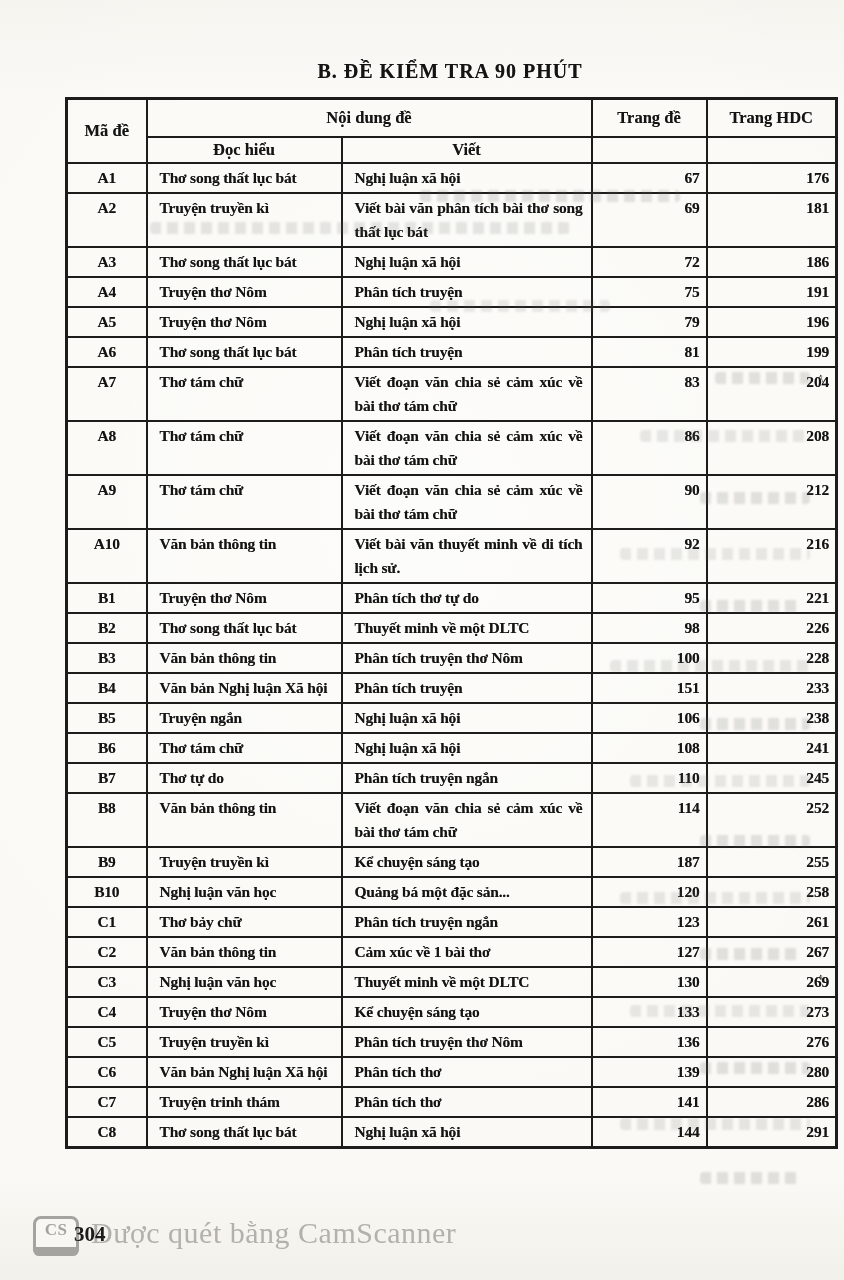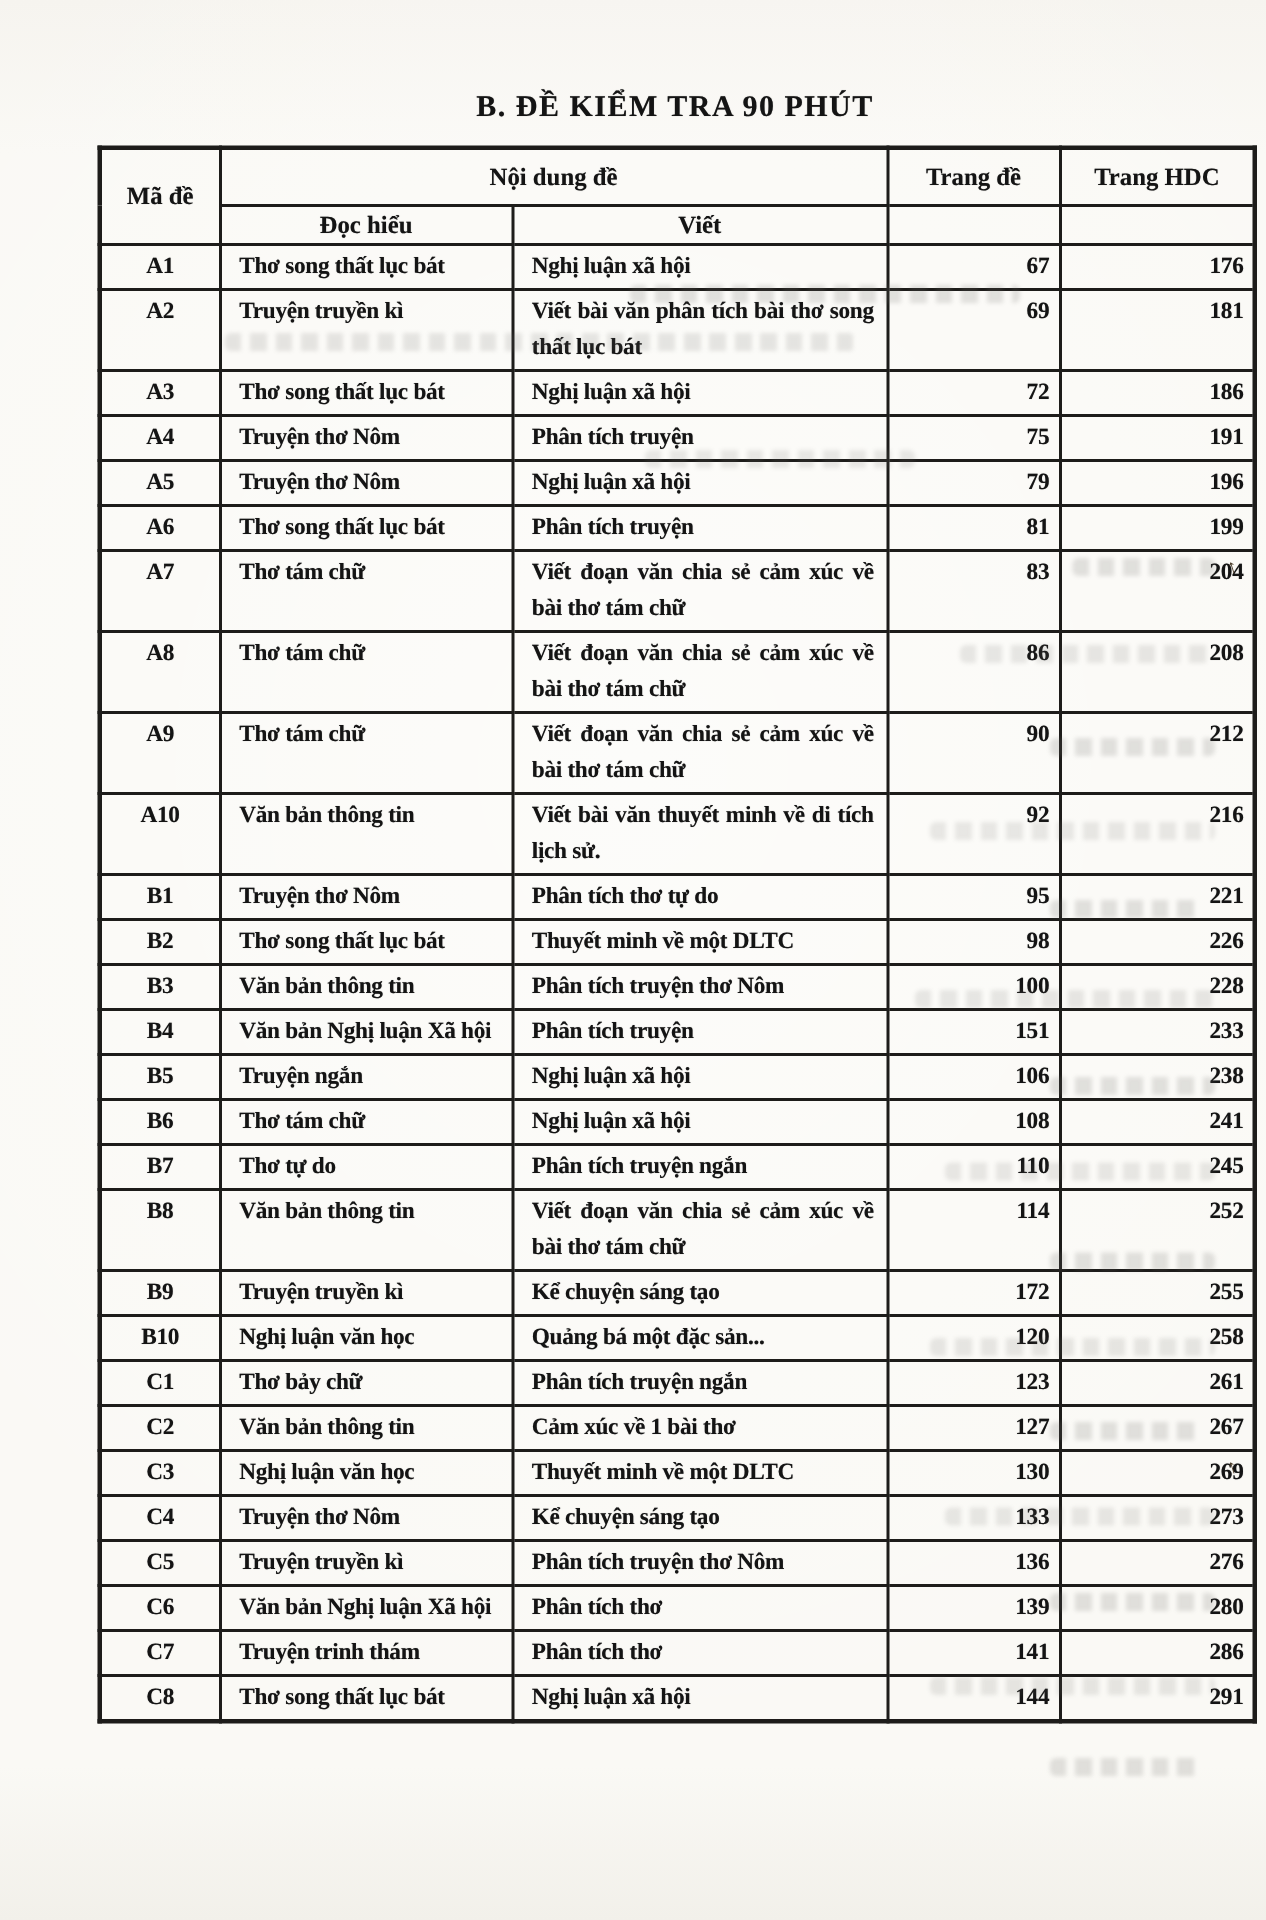--- a/index.html
+++ b/index.html
@@ -225,21 +225,21 @@
           <td class="code"><span>B8</span></td>
           <td class="txt"><span>Văn bản thông tin</span></td>
           <td class="txt"><span>Viết đoạn văn chia sẻ cảm xúc về bài thơ tám chữ</span></td>
           <td class="num"><span>114</span></td>
           <td class="num"><span>252</span></td>
         </tr>
         <tr>
           <td class="code"><span>B9</span></td>
           <td class="txt"><span>Truyện truyền kì</span></td>
           <td class="txt"><span>Kể chuyện sáng tạo</span></td>
-          <td class="num"><span>172</span></td>
+          <td class="num"><span>187</span></td>
           <td class="num"><span>255</span></td>
         </tr>
         <tr>
           <td class="code"><span>B10</span></td>
           <td class="txt"><span>Nghị luận văn học</span></td>
           <td class="txt"><span>Quảng bá một đặc sản...</span></td>
           <td class="num"><span>120</span></td>
           <td class="num"><span>258</span></td>
         </tr>
         <tr>
@@ -313,14 +313,22 @@
   <div class="ghost" style="left:700px;top:718px;width:110px"></div>
   <div class="ghost" style="left:630px;top:775px;width:180px;opacity:.25"></div>
   <div class="ghost" style="left:700px;top:835px;width:110px"></div>
   <div class="ghost" style="left:620px;top:892px;width:190px;opacity:.26"></div>
   <div class="ghost" style="left:700px;top:948px;width:100px"></div>
   <div class="ghost" style="left:630px;top:1005px;width:180px;opacity:.25"></div>
   <div class="ghost" style="left:700px;top:1062px;width:110px"></div>
   <div class="ghost" style="left:620px;top:1118px;width:190px;opacity:.26"></div>
   <div class="ghost" style="left:700px;top:1172px;width:100px"></div>
 
+  <div class="footer">
+    <div class="cs-logo">
+      <span class="cs-text">CS</span>
+      <div class="cs-foot"></div>
+    </div>
+    <div class="page-number">304</div>
+    <div class="watermark">Được quét bằng CamScanner</div>
+  </div>
 
 </div>
 
 </body></html>

